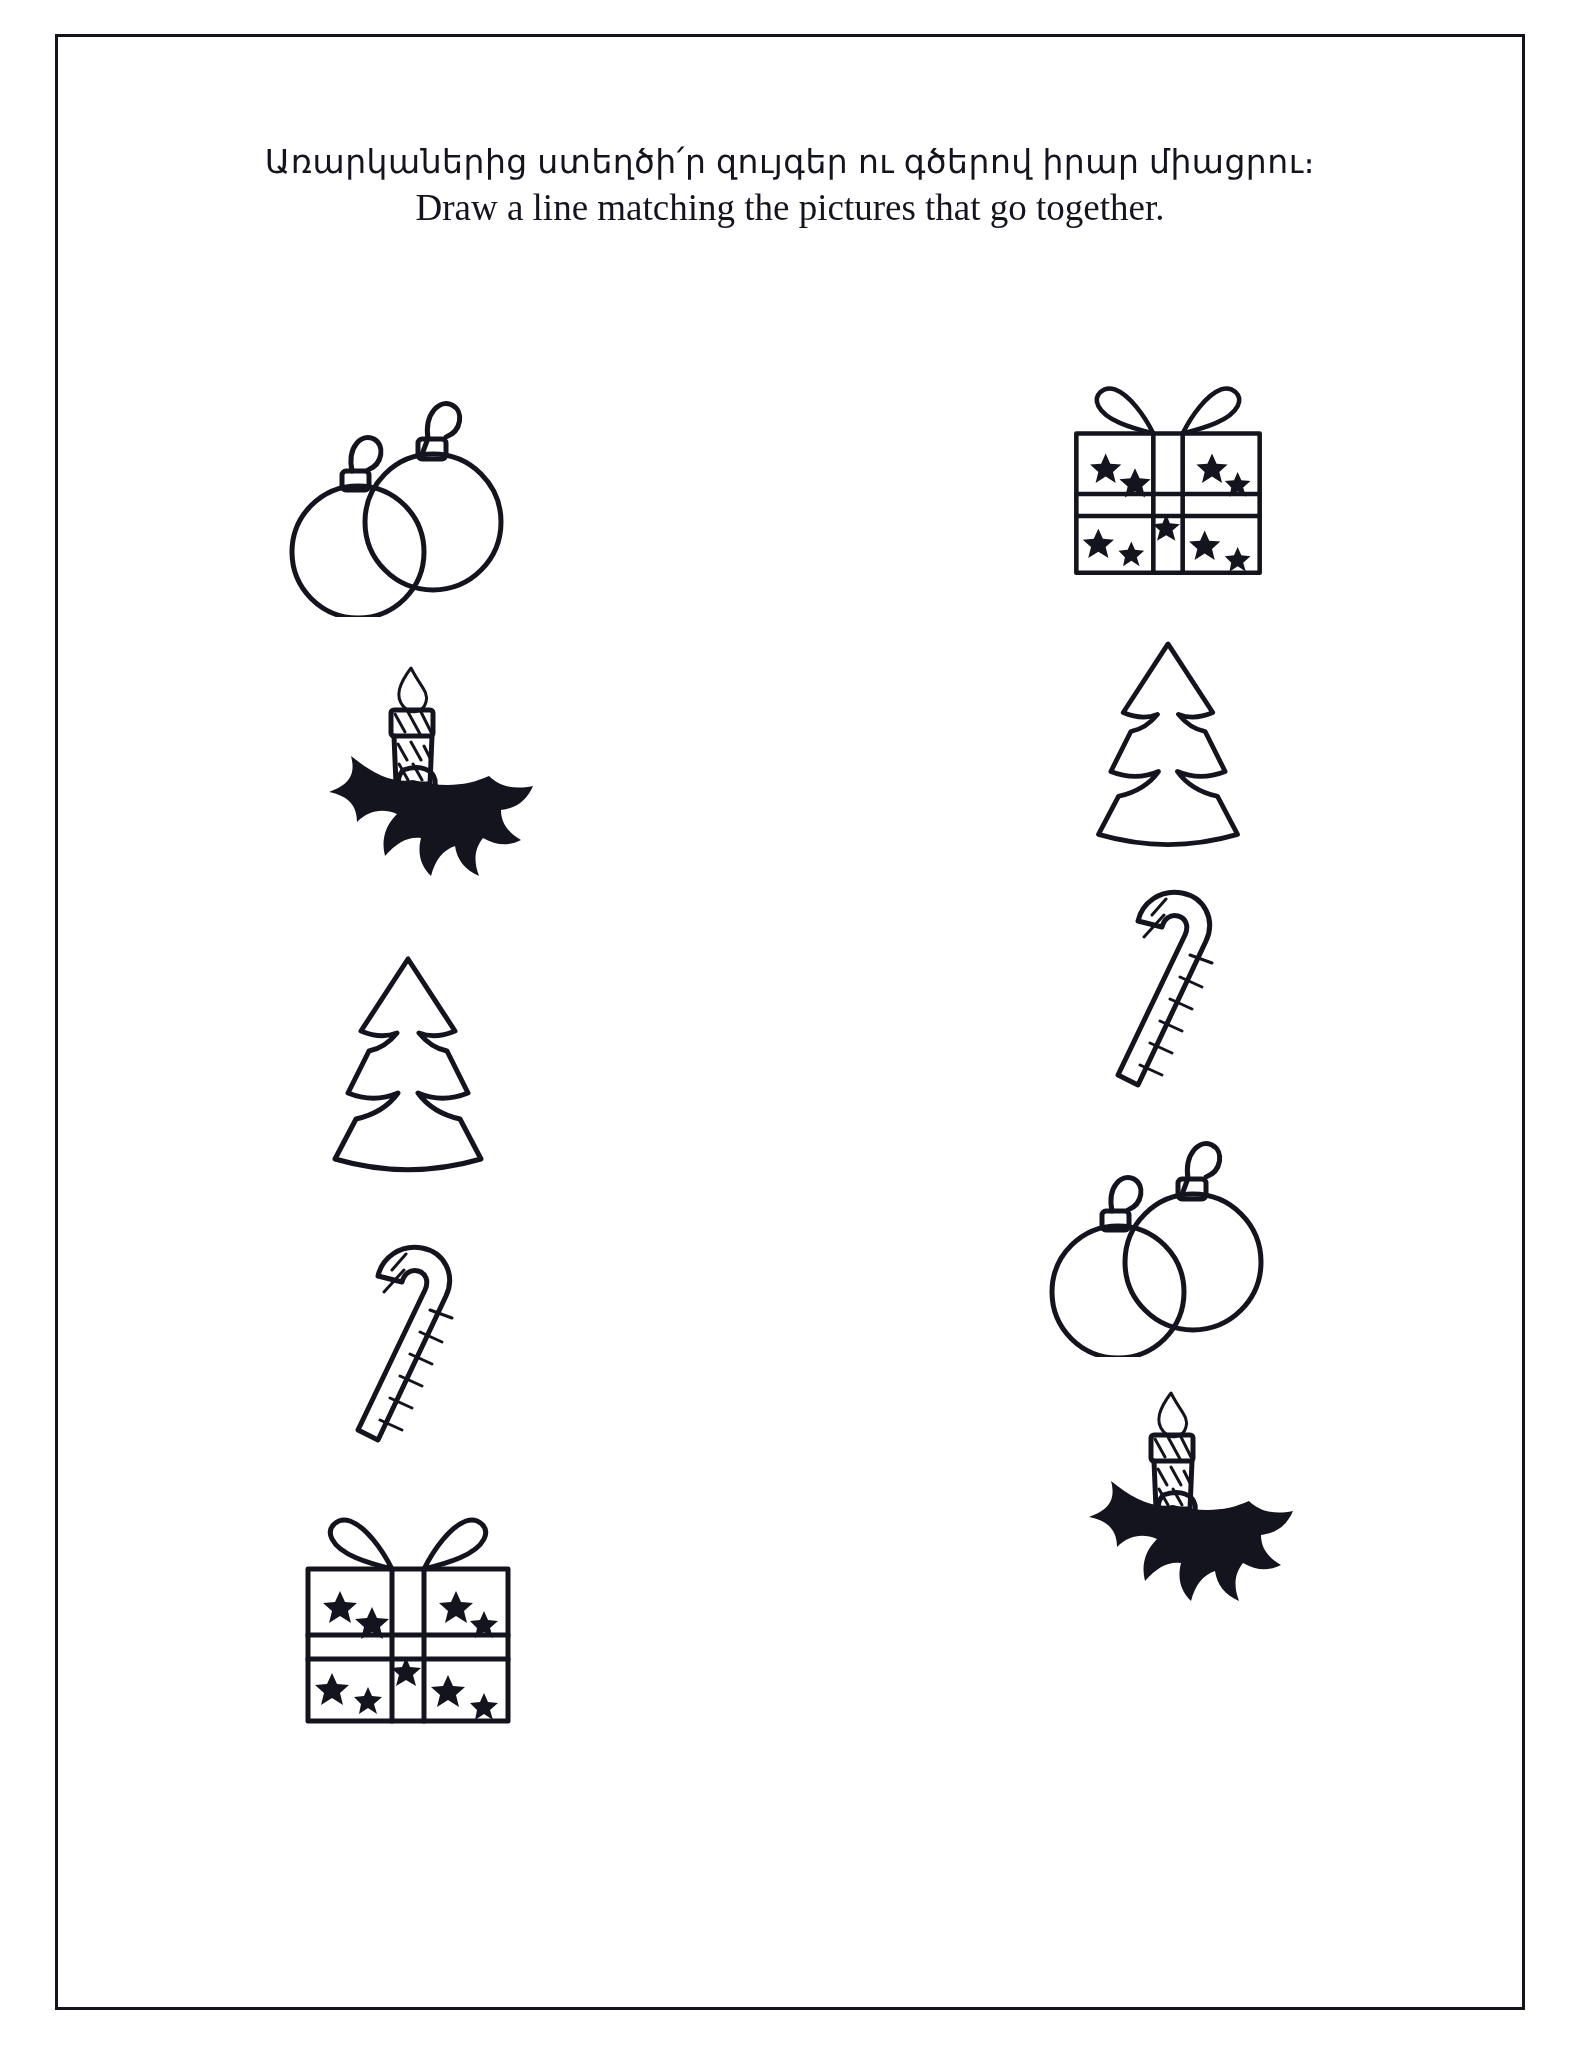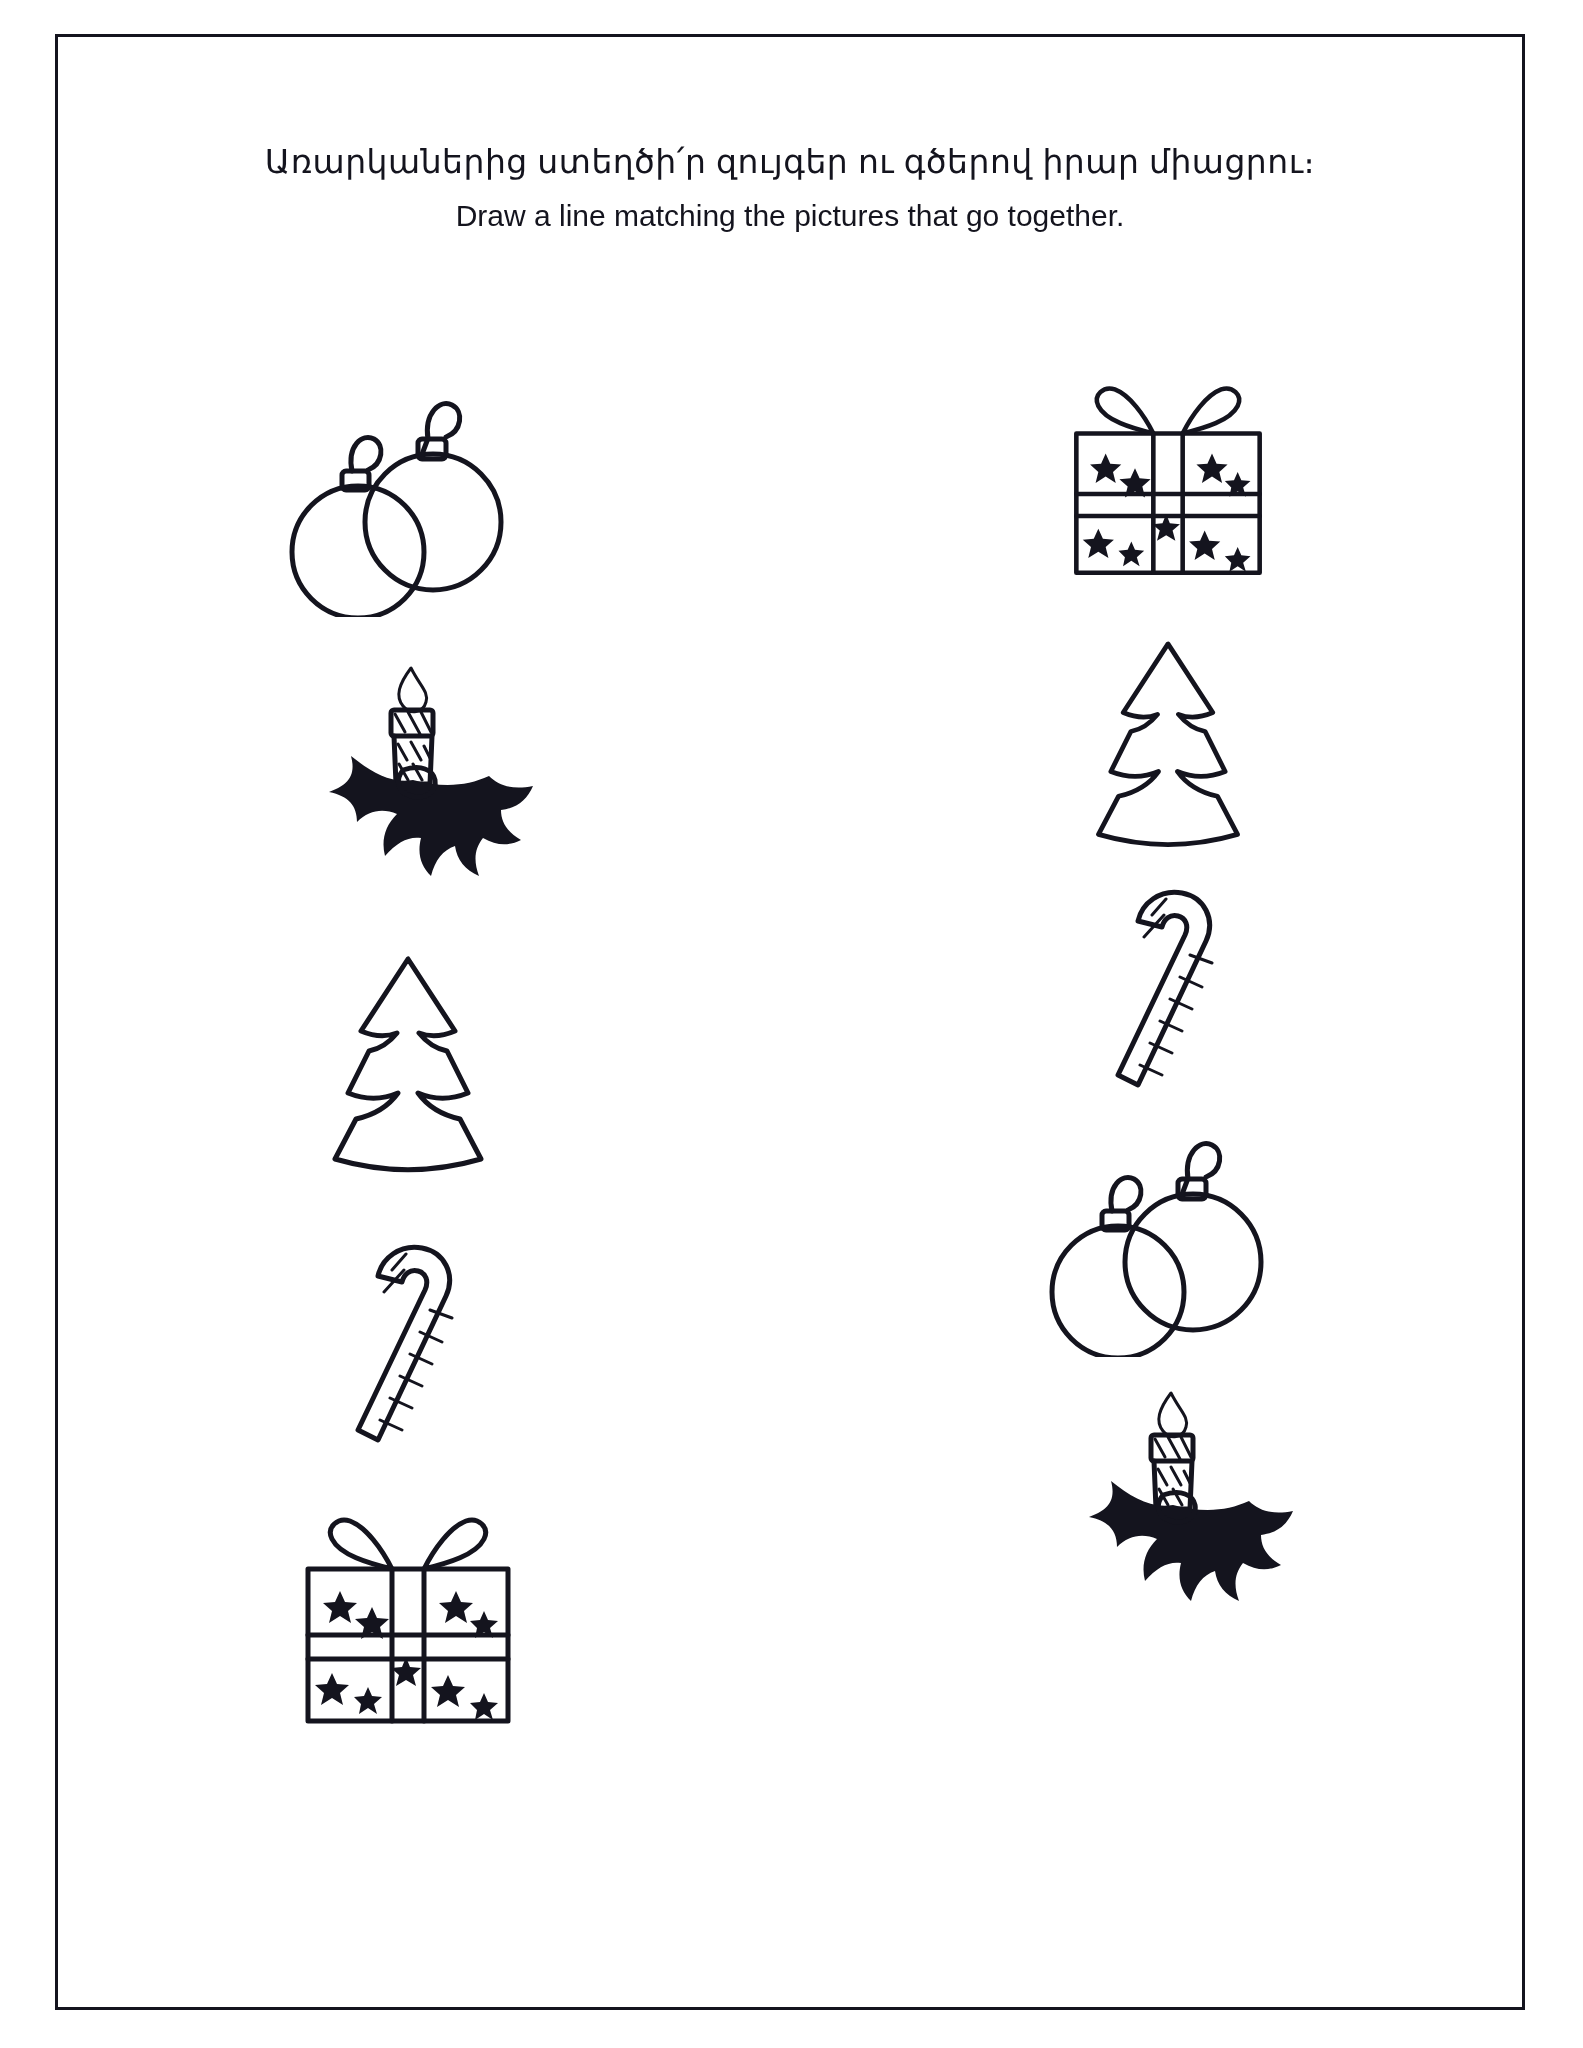--- a/index.html
+++ b/index.html
@@ -28,27 +28,28 @@
     position: absolute;
     left: 0;
     top: 105px;
     width: 100%;
     text-align: center;
   }
   .title-hy {
     font-size: 33px;
     letter-spacing: 0.5px;
     color: #14141e;
-    margin-bottom: 18px;
+    margin-bottom: 5px;
     white-space: nowrap;
   }
   .title-en {
-    font-size: 30px;
+    font-size: 37px;
     color: #14141e;
     white-space: nowrap;
+    font-family: Liberation Serif, serif;
   }
   .columns {
     position: absolute;
     left: 0;
     top: 330px;
     width: 100%;
     height: 1600px;
   }
   .col {
     position: absolute;

